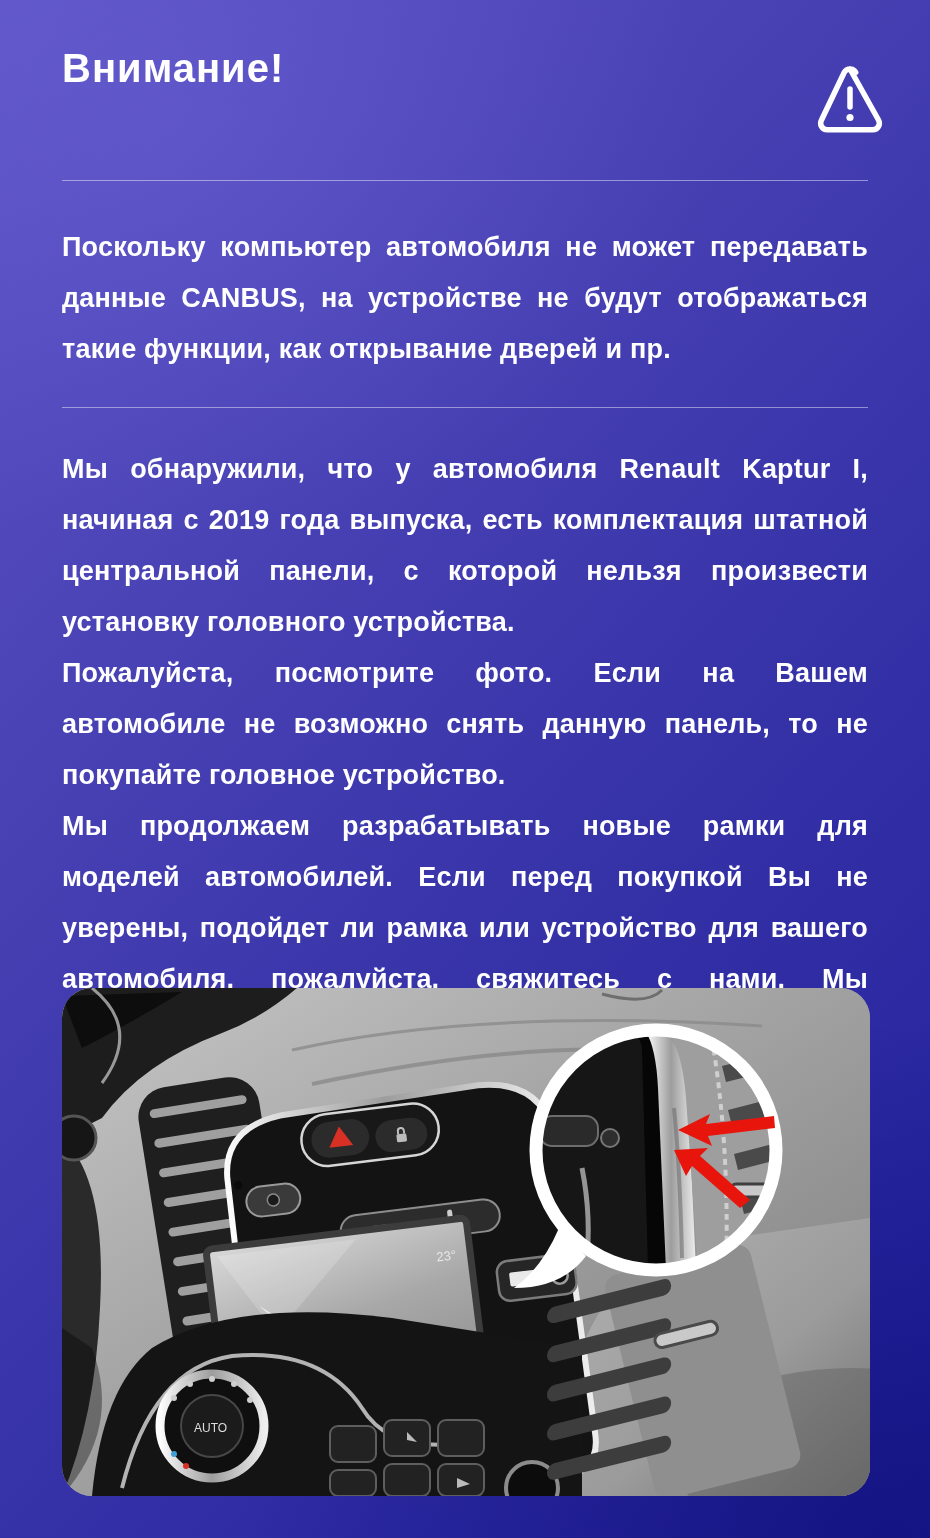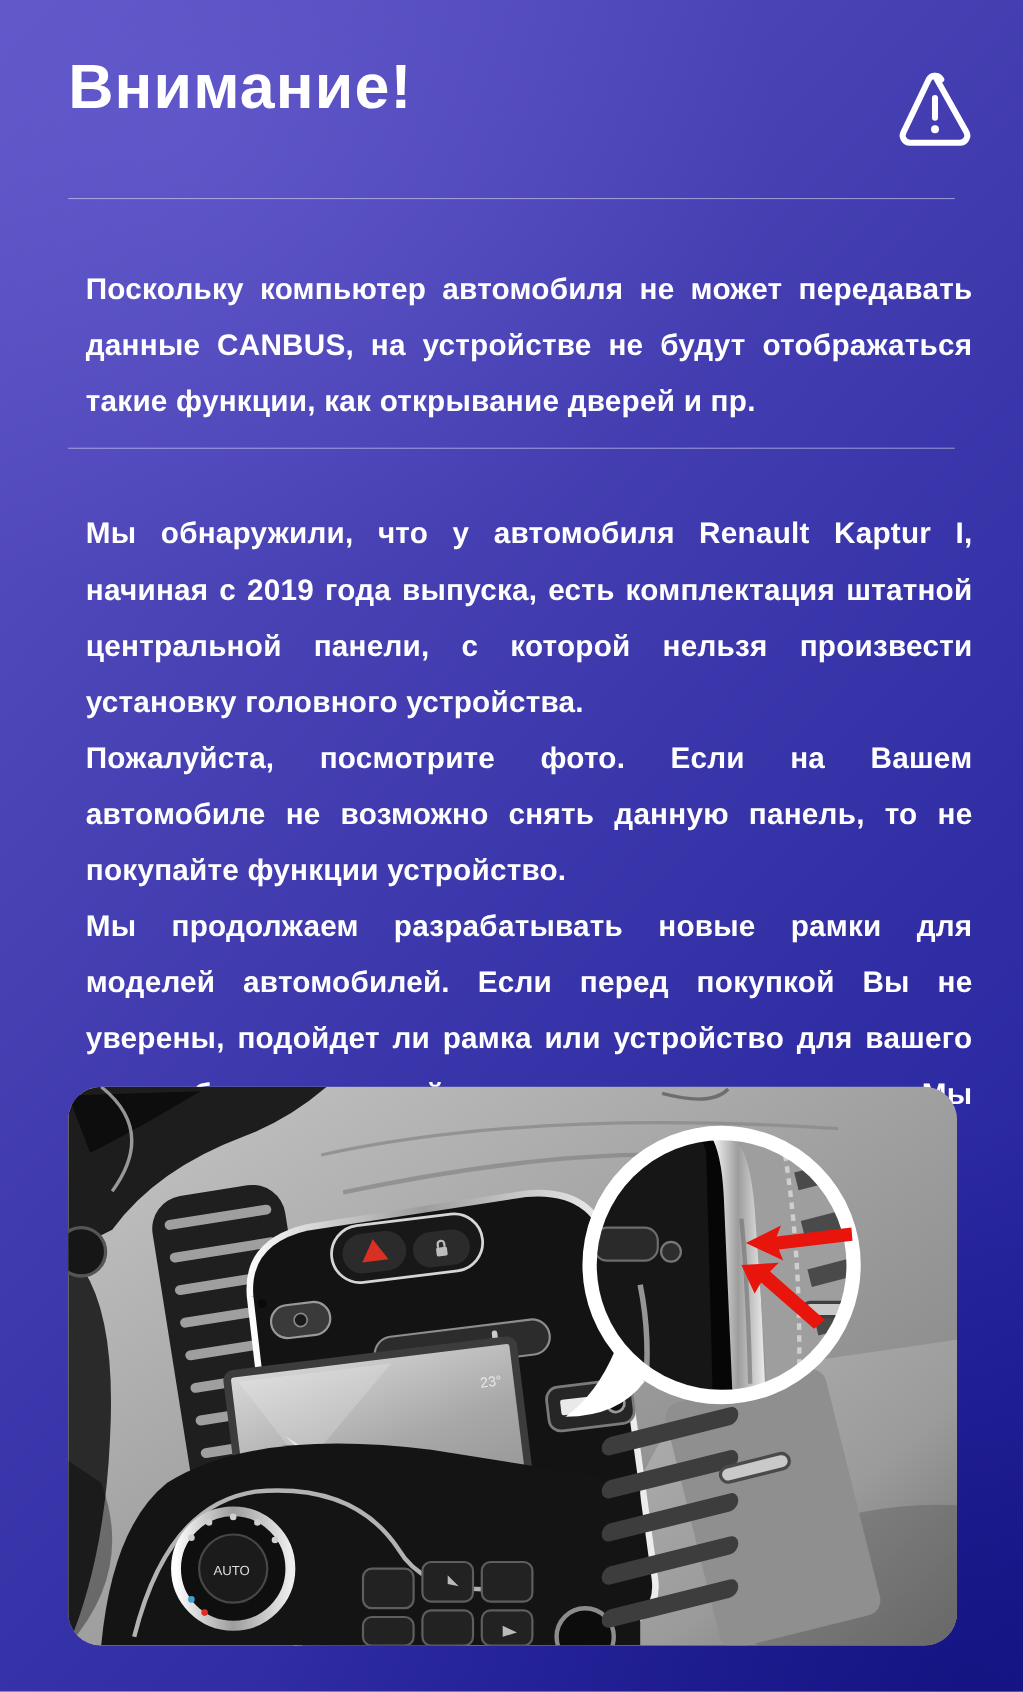--- a/index.html
+++ b/index.html
@@ -6,28 +6,28 @@
   body{width:930px;height:1538px;overflow:hidden;font-family:"Liberation Sans",sans-serif;}
   #canvas{
     position:relative;width:930px;height:1538px;
     background:
       radial-gradient(900px 700px at 18% 8%, rgba(120,110,225,0.28), rgba(0,0,0,0) 60%),
       radial-gradient(1000px 800px at 95% 100%, rgba(10,10,110,0.55), rgba(0,0,0,0) 65%),
       linear-gradient(133deg,#5d54c6 0%,#4a43b6 30%,#3733a8 58%,#201f9c 100%);
   }
   .page-title{
     position:absolute;left:62px;top:46px;margin:0;
-    color:#ffffff;font-size:57px;font-weight:bold;letter-spacing:1px;
+    color:#ffffff;font-size:40px;font-weight:bold;letter-spacing:1px;
   }
   .warn-icon{position:absolute;left:812px;top:60px;}
   .divider{position:absolute;left:62px;width:806px;height:1px;background:rgba(255,255,255,0.45);}
   .divider.d1{top:180px;}
   .divider.d2{top:407px;}
   .body-text{
-    position:absolute;left:62px;width:806px;margin:16px;
+    position:absolute;left:62px;width:806px;margin:0;
     color:#ffffff;font-size:27px;font-weight:bold;line-height:51px;
     text-align:justify;letter-spacing:0.2px;
   }
   .body-text p{margin:0;text-align:justify;}
   .p1{top:222px;}
   .pgroup{top:444px;}
   .photo{
     position:absolute;left:62px;top:988px;width:808px;height:508px;
     border-radius:30px;overflow:hidden;background:#9a9a9a;
   }
@@ -47,21 +47,21 @@
   </svg>
 
   <div class="divider d1"></div>
 
   <p class="body-text p1">Поскольку компьютер автомобиля не может передавать данные CANBUS, на устройстве не будут отображаться такие функции, как открывание дверей и пр.</p>
 
   <div class="divider d2"></div>
 
   <div class="body-text pgroup">
     <p>Мы обнаружили, что у автомобиля Renault Kaptur I, начиная с 2019 года выпуска, есть комплектация штатной центральной панели, с которой нельзя произвести установку головного устройства.</p>
-    <p>Пожалуйста, посмотрите фото. Если на Вашем автомобиле не возможно снять данную панель, то не покупайте функции устройство.</p>
+    <p>Пожалуйста, посмотрите фото. Если на Вашем автомобиле не возможно снять данную панель, то не покупайте головное устройство.</p>
     <p>Мы продолжаем разрабатывать новые рамки для моделей автомобилей. Если перед покупкой Вы не уверены, подойдет ли рамка или устройство для вашего автомобиля, пожалуйста, свяжитесь с нами. Мы обязательно поможем.</p>
   </div>
 
   <div class="photo">
     <svg width="808" height="508" viewBox="0 0 808 508">
       <defs>
         <linearGradient id="gBase" x1="0" y1="0" x2="1" y2="1">
           <stop offset="0" stop-color="#c6c6c6"></stop>
           <stop offset="0.45" stop-color="#a3a3a3"></stop>
           <stop offset="1" stop-color="#7c7c7c"></stop>

